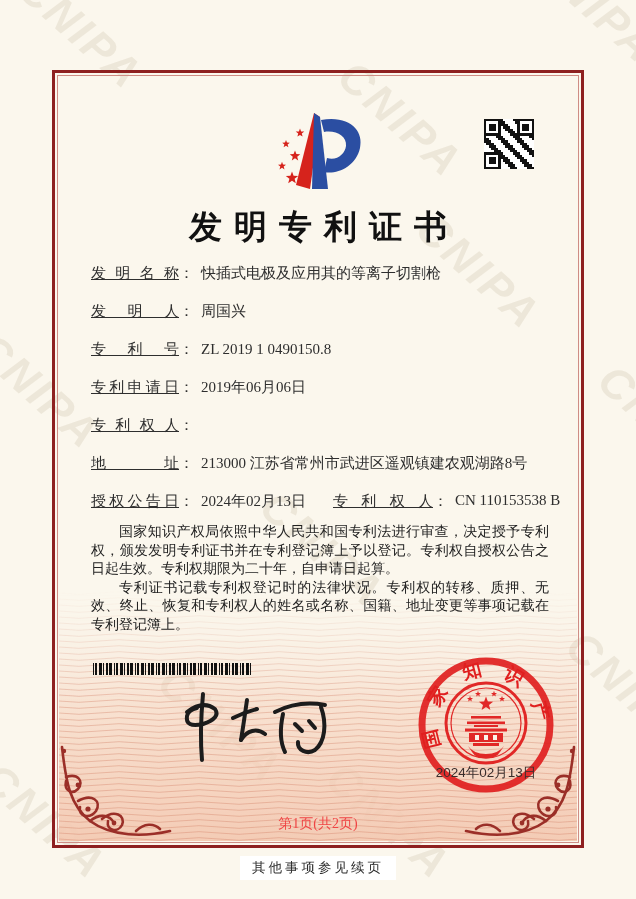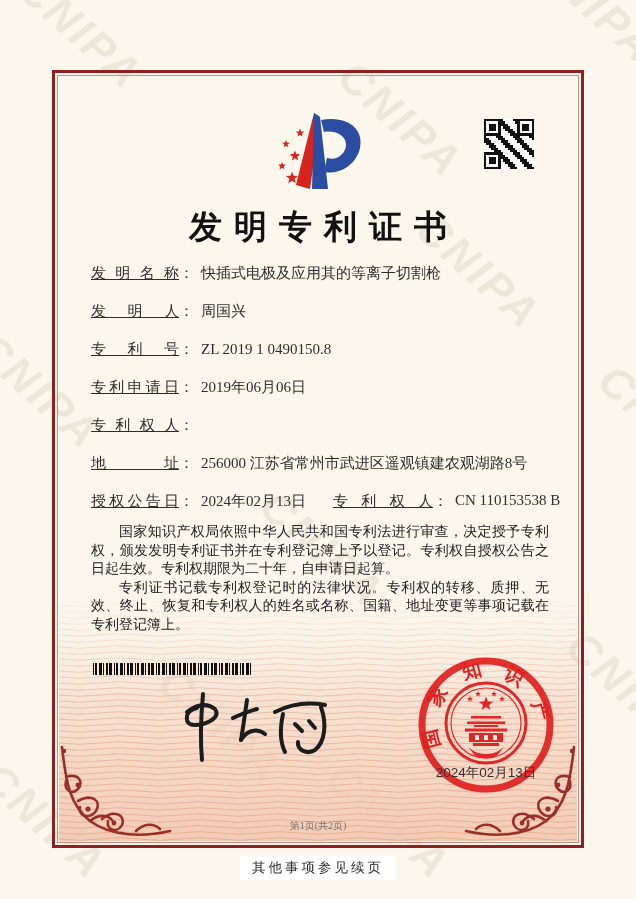--- a/index.html
+++ b/index.html
@@ -76,21 +76,21 @@
   .barcode i{display:block; background:#111}
   .officer{
     position:absolute; left:36px; top:634px; z-index:2;
     font-family:"Liberation Sans","DejaVu Sans",sans-serif;
     font-size:15px; color:#1d1d1d; line-height:26px;
   }
   .signature{position:absolute; left:108px; top:615px; z-index:2}
   .seal{position:absolute; left:356px; top:577px; z-index:3}
   .page-info{
     position:absolute; left:0; right:0; bottom:12px; text-align:center;
-    font-size:10px; color:#737373; z-index:2;
+    font-size:14px; color:#ef4444; z-index:2;
   }
   .cont-strip{
     position:absolute; left:50%; transform:translateX(-50%); top:856px;
     background:#fff; padding:3px 12px; z-index:2;
   }
   .cont-note{
     font-size:13.5px; letter-spacing:3px; color:#2c2c2c; 
     white-space:nowrap;
   }
 </style>
@@ -371,21 +371,21 @@
         <span class="fcolon">：</span>
       <span class="fvalue">2019年06月06日</span>
     </div>
     <div class="frow">
       <span class="flabel">专利权人</span>
         <span class="fcolon">：</span>
     </div>
     <div class="frow">
       <span class="flabel">地址</span>
         <span class="fcolon">：</span>
-      <span class="fvalue">256000 江苏省常州市武进区遥观镇建农观湖路8号</span>
+      <span class="fvalue">213000 江苏省常州市武进区遥观镇建农观湖路8号</span>
     </div>
     <div class="frow">
       <span class="pair1">
         <span class="flabel">授权公告日</span>
           <span class="fcolon">：</span>
         <span class="fvalue">2024年02月13日</span>
       </span>
       <span class="pair2">
         <span class="flabel">专利权人</span>
           <span class="fcolon">：</span>

